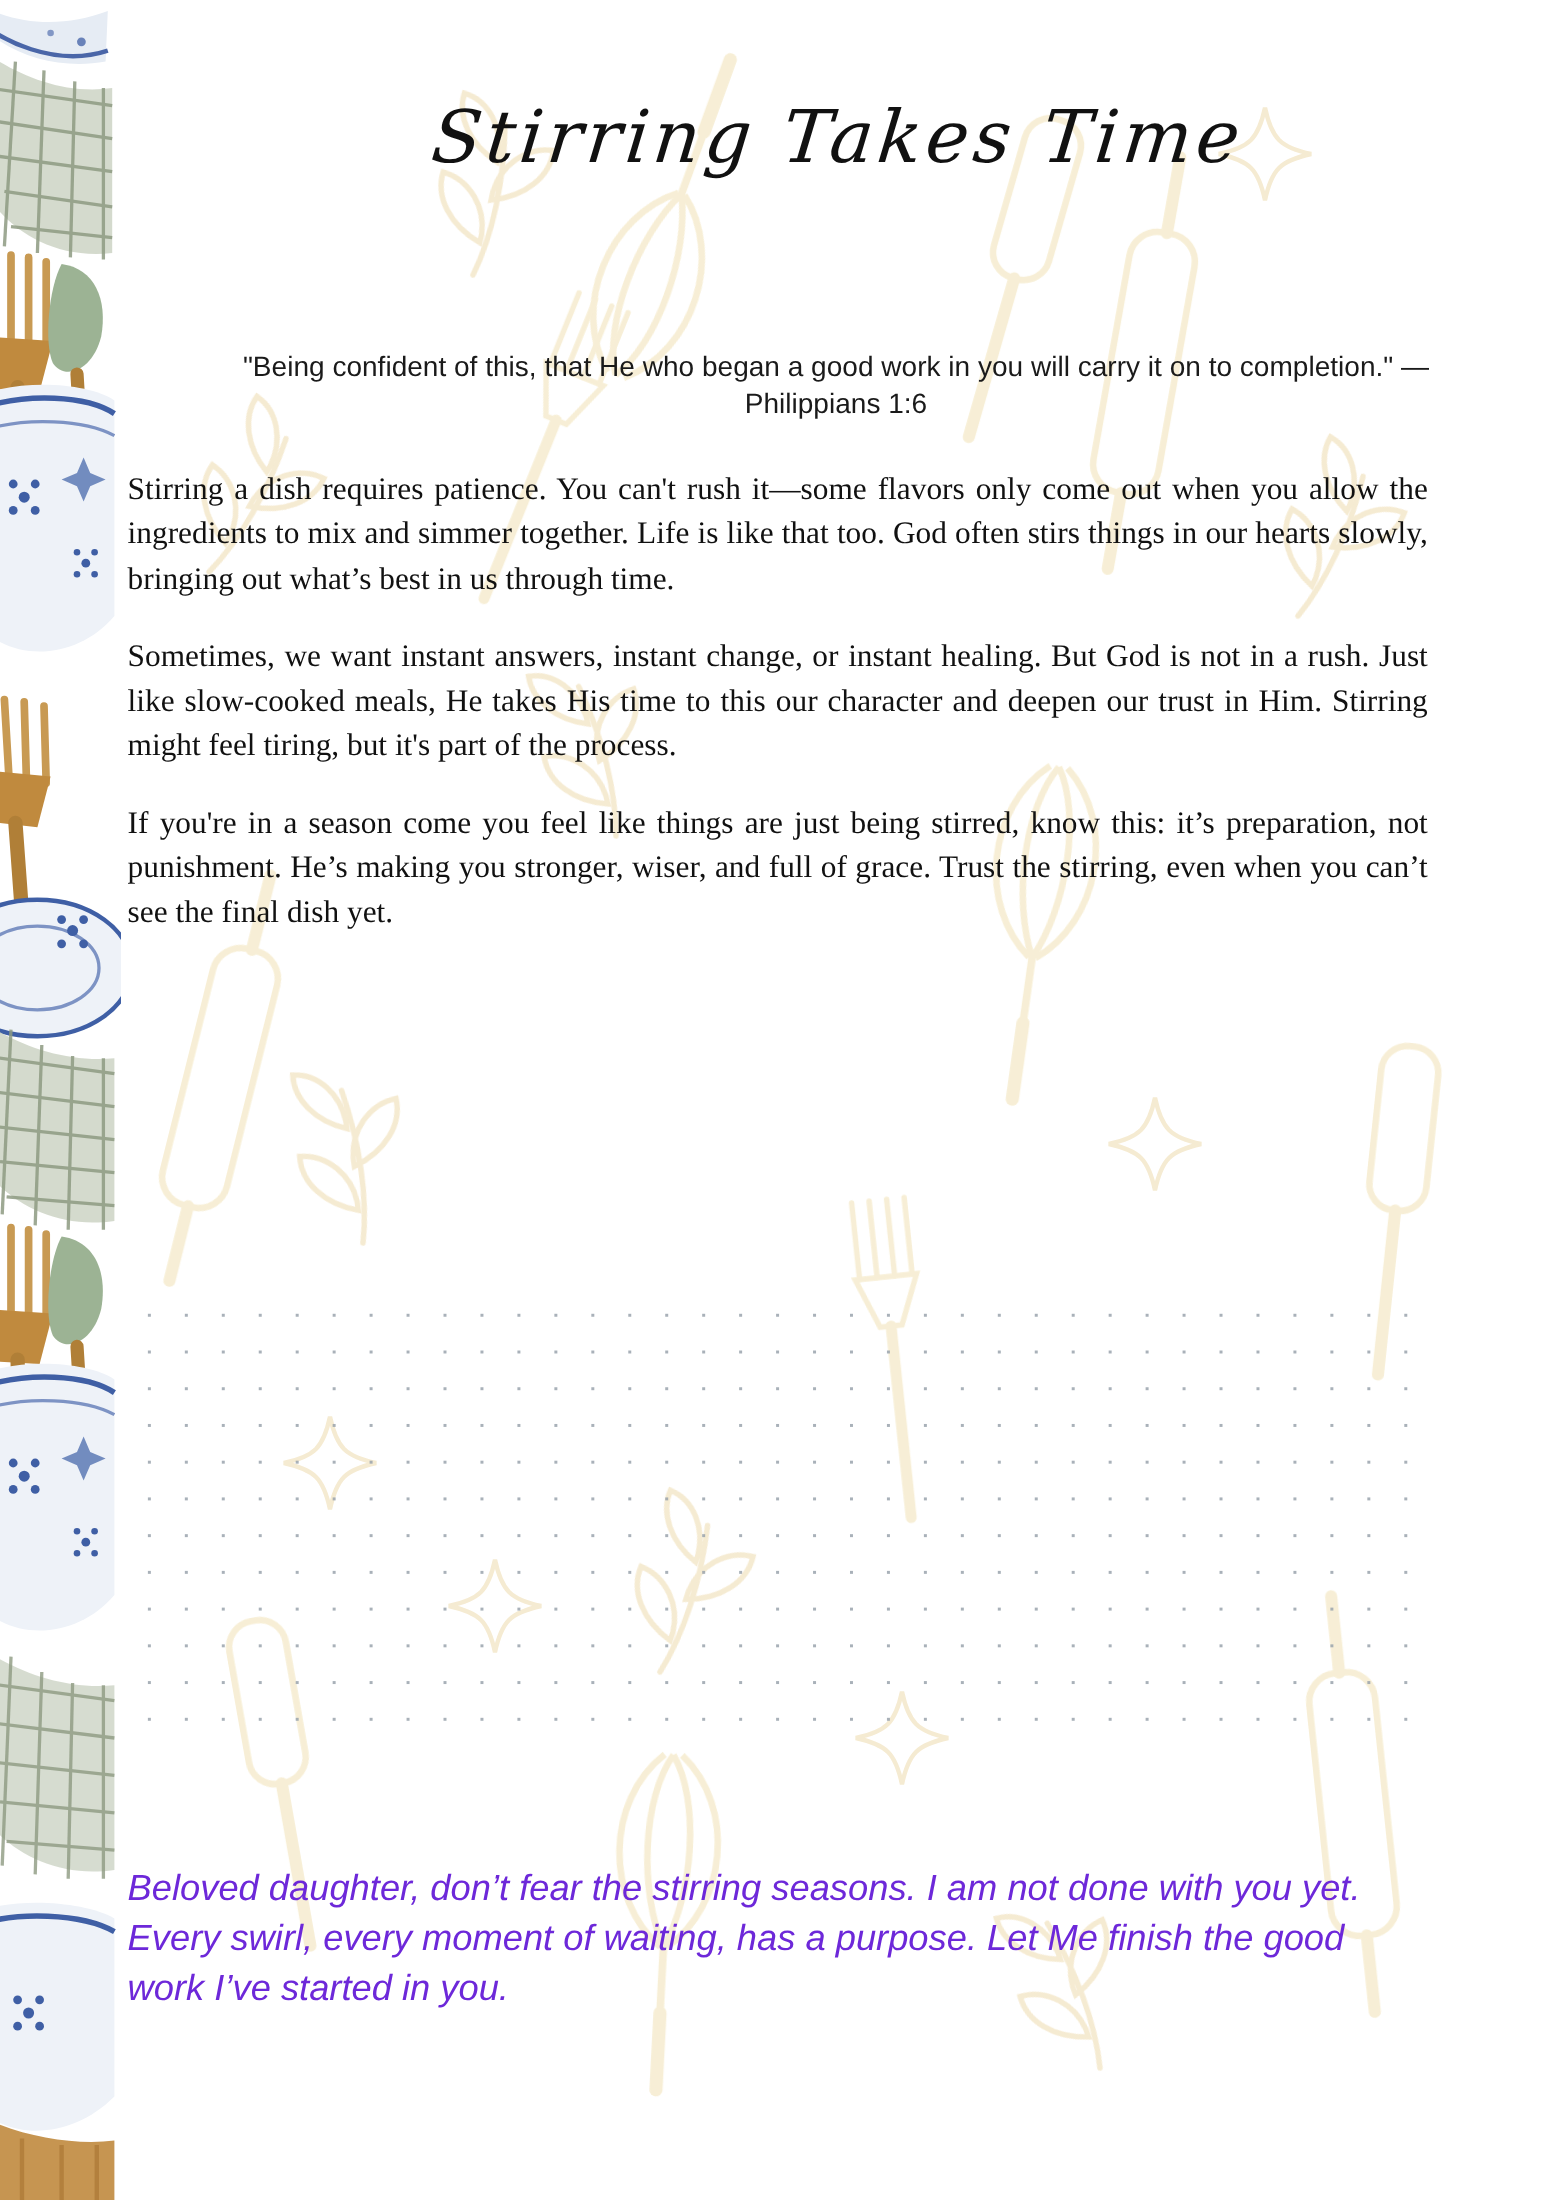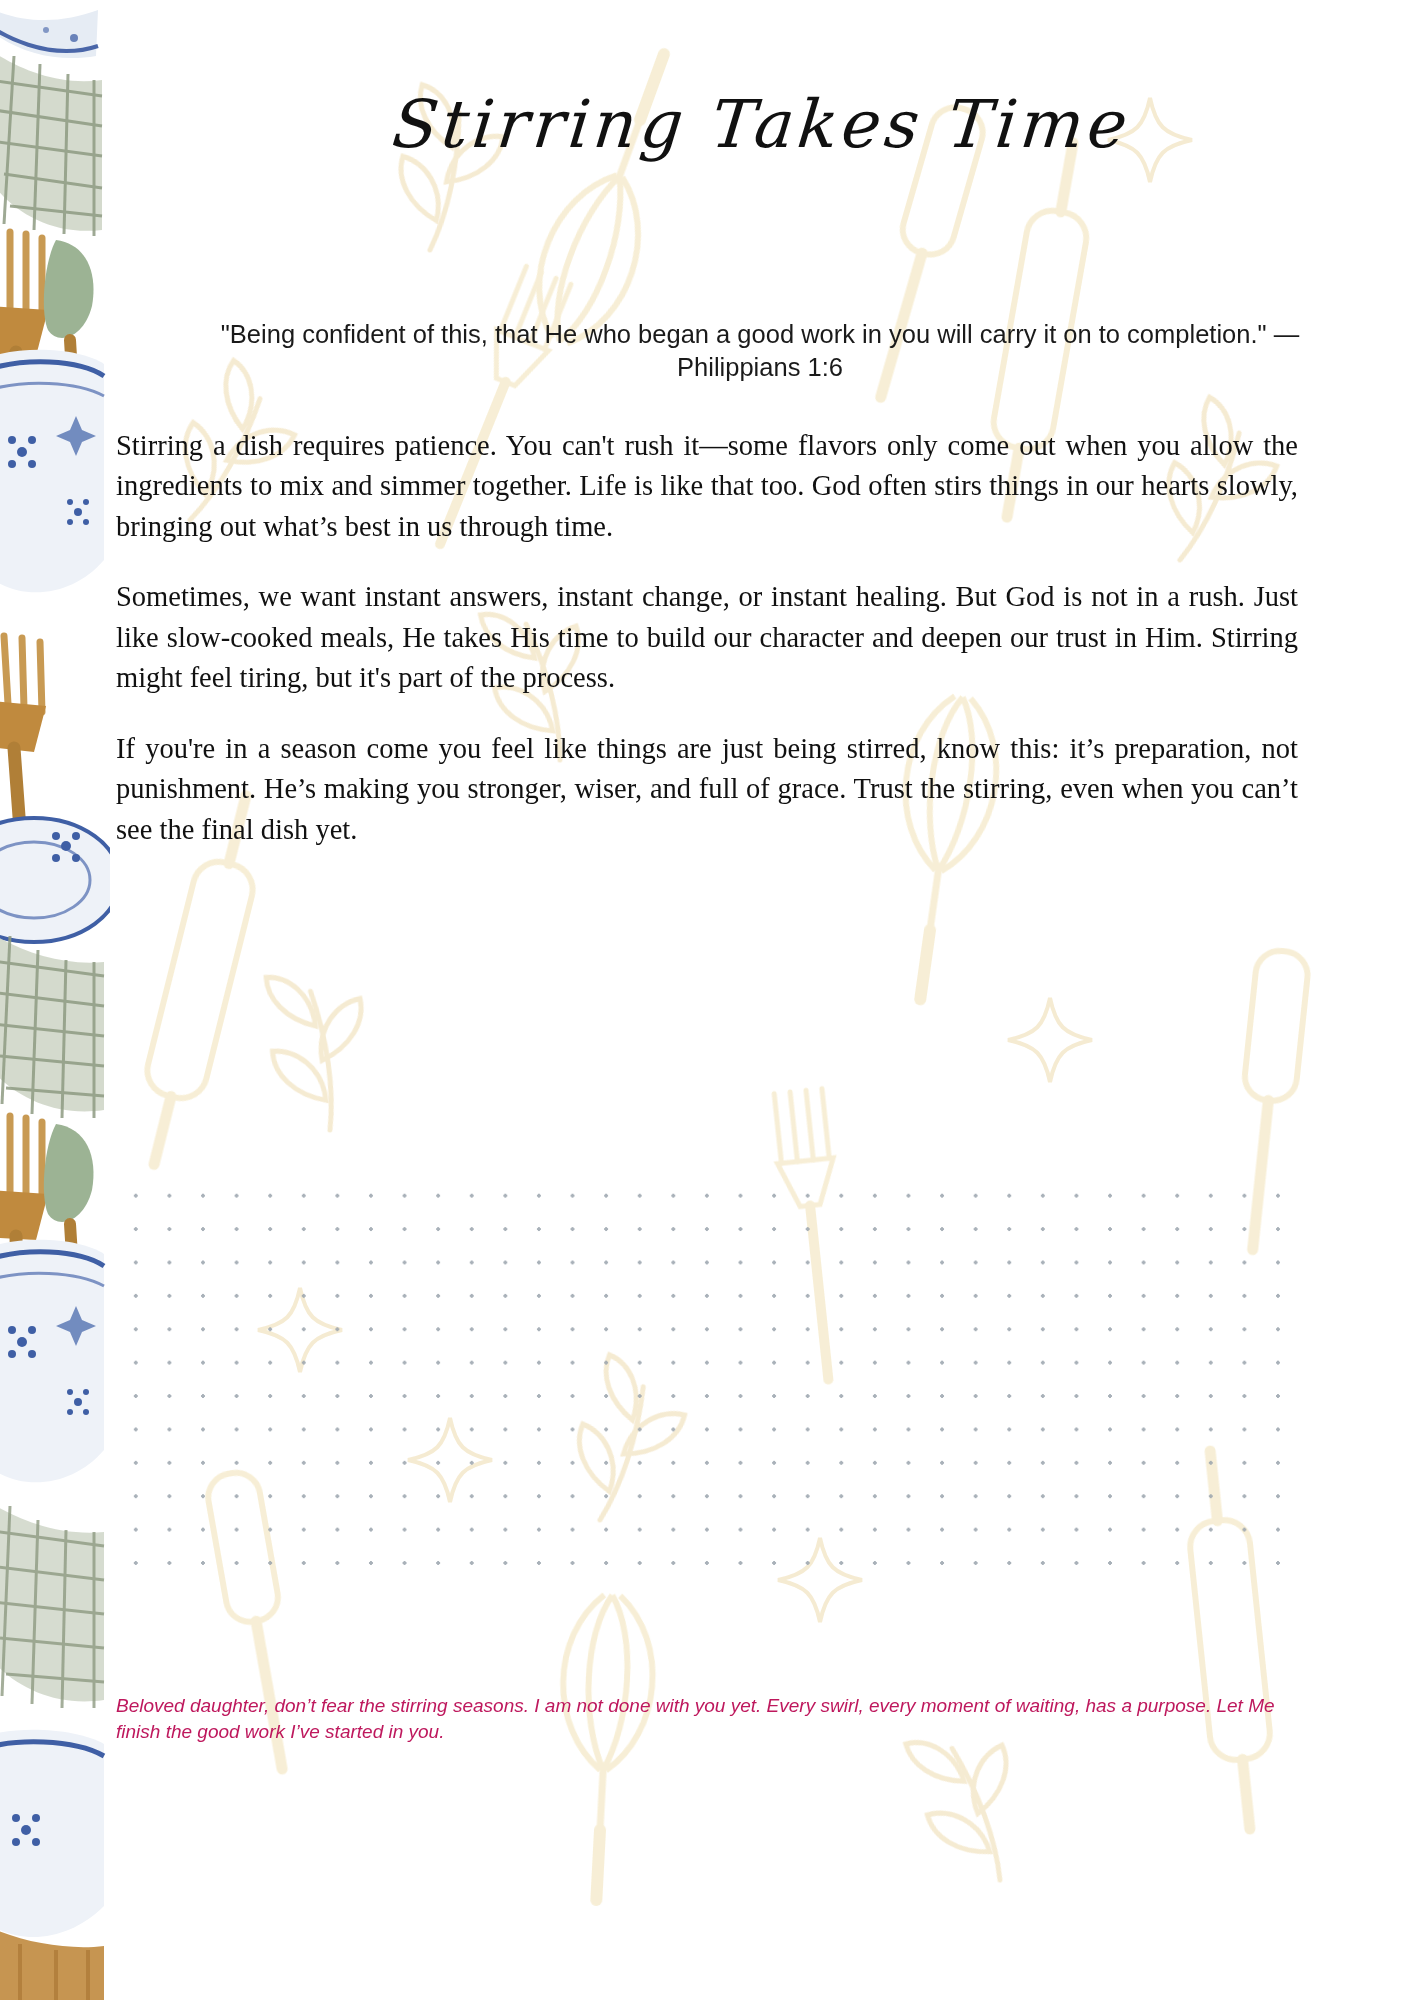--- a/index.html
+++ b/index.html
@@ -104,23 +104,23 @@
   }
 
   
   .closing {
     position: absolute;
     left: 6px;
     width: 1180px;
     top: 1693px;
     font-family: "Liberation Sans", sans-serif;
     font-style: italic;
-    font-size: 19px;
+    font-size: 33px;
     line-height: 1.38;
-    color: #be185d;
+    color: #6d28d9;
   }
 </style>
 </head>
 <body>
 
 <div class="bg-pattern">
   <svg width="1414" height="2000" viewBox="0 0 1414 2000" xmlns="http://www.w3.org/2000/svg">
     <defs>
       <g id="sprig">
         <path d="M0 0 C 10 -40 10 -90 0 -140" stroke="#f5ead0" stroke-width="5" fill="none" stroke-linecap="round"></path>
@@ -338,21 +338,21 @@
 </div>
 
 <div class="page">
 
   <div class="title">Stirring Takes Time</div>
 
   <div class="verse">"Being confident of this, that He who began a good work in you will carry it on to completion." —Philippians 1:6</div>
 
   <div class="body-text">
     <p>Stirring a dish requires patience. You can't rush it—some flavors only come out when you allow the ingredients to mix and simmer together. Life is like that too. God often stirs things in our hearts slowly, bringing out what’s best in us through time.</p>
-    <p>Sometimes, we want instant answers, instant change, or instant healing. But God is not in a rush. Just like slow-cooked meals, He takes His time to build our character and deepen our trust in Him. Stirring might feel tiring, but it's part of the process.</p>
+    <p>Sometimes, we want instant answers, instant change, or instant healing. But God is not in a rush. Just like slow-cooked meals, He takes His time to this our character and deepen our trust in Him. Stirring might feel tiring, but it's part of the process.</p>
     <p>If you're in a season come you feel like things are just being stirred, know this: it’s preparation, not punishment. He’s making you stronger, wiser, and full of grace. Trust the stirring, even when you can’t see the final dish yet.</p>
   </div>
 
   <div class="dot-grid"></div>
 
   <div class="closing">Beloved daughter, don’t fear the stirring seasons. I am not done with you yet. Every swirl, every moment of waiting, has a purpose. Let Me finish the good work I’ve started in you.</div>
 
 </div>
 
 </body></html>

